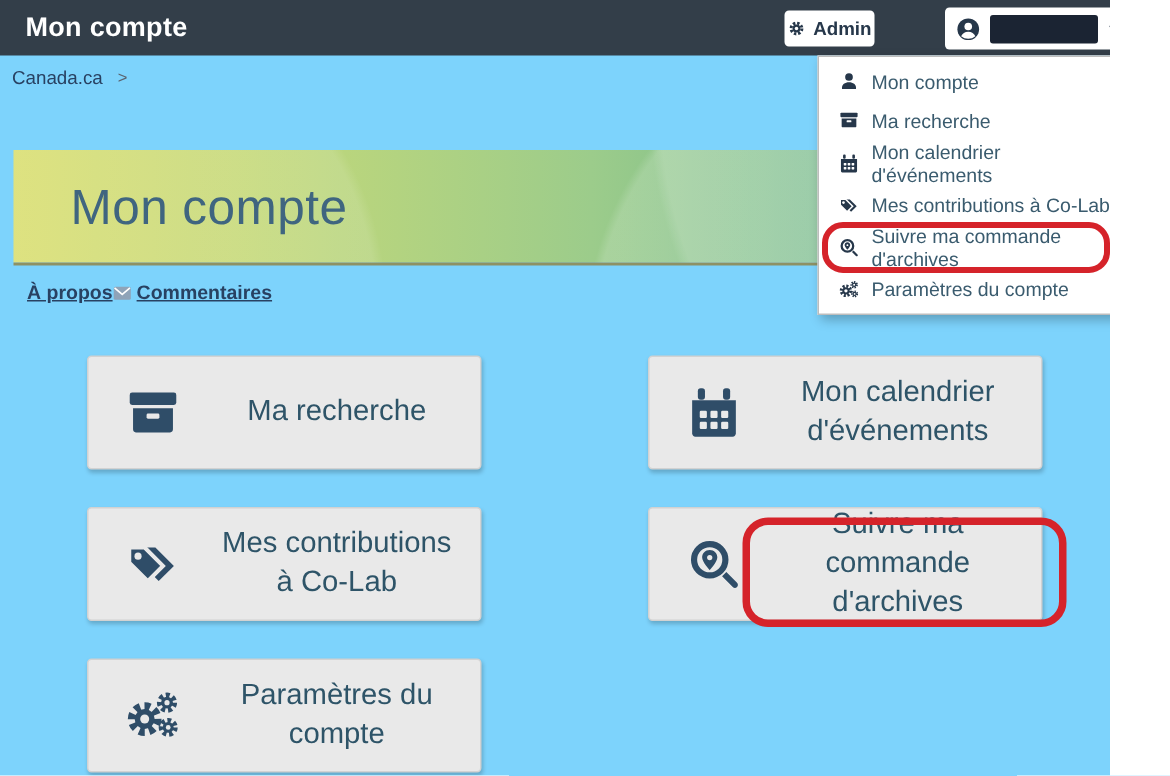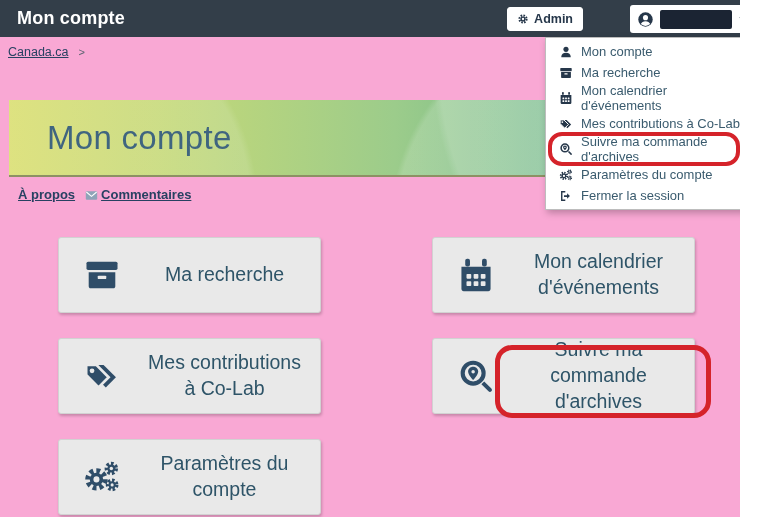--- a/index.html
+++ b/index.html
@@ -1,54 +1,54 @@
 <!DOCTYPE html>
 <html><head>
 <meta charset="utf-8">
 <style>
   html,body{margin:0;padding:0;background:#fff;}
-  .stage{position:relative;width:740px;height:517px;background:#f9a8d4;overflow:hidden;
+  .stage{position:relative;width:740px;height:517px;background:#7dd3fc;overflow:hidden;
          font-family:"Liberation Sans",sans-serif;}
 
   
   .appbar{position:absolute;left:0;top:0;width:100%;height:37px;background:#333E49;}
   .appbar-title{position:absolute;left:17px;top:0;height:37px;display:flex;align-items:center;
                 color:#fff;font-size:18px;font-weight:700;letter-spacing:.2px;}
   .admin-btn{position:absolute;right:157px;top:7px;height:24px;background:#fff;border:1px solid #fff;
-             border-radius:3px;display:flex;align-items:center;gap:5px;padding:0 9px;color:#26374A;
+             border-radius:3px;display:flex;align-items:center;gap:5px;padding:0 1px;color:#26374A;
              font-size:12.5px;font-weight:600;font-family:inherit;cursor:pointer;}
   .user-btn{position:absolute;left:630px;top:5px;width:117px;height:28px;background:#fff;
             border-radius:3px;display:flex;align-items:center;gap:6px;padding:0 7px;cursor:pointer;box-sizing:border-box;}
   .redaction{width:72px;height:19px;background:#1B2433;border-radius:2px;flex:0 0 auto;}
   .user-btn .caret{margin-left:auto;color:#26374A;}
 
   
   .icon{display:inline-block;flex:0 0 auto;}
   .icon svg{display:block;width:100%;height:100%;}
   .i10{width:10px;height:10px}.i12{width:12px;height:12px}.i13{width:13px;height:13px}
   .i14{width:14px;height:14px}.i17{width:17px;height:17px}.i38{width:38px;height:38px}
 
   
   .breadcrumb{position:absolute;left:8px;top:45px;display:flex;align-items:center;gap:10px;
               font-size:12.5px;}
-  .bc-link{color:#284162;text-decoration:underline;cursor:pointer;}
+  .bc-link{color:#284162;cursor:pointer;}
   .bc-sep{color:#5b6470;font-size:11px;}
 
   
   .banner{position:absolute;left:9px;top:100px;width:741px;height:75px;
           background:linear-gradient(90deg,#D9DE6F 0%,#C6D977 20%,#9CCC8B 52%,#63B188 82%,#55A884 100%);
           border-bottom:2px solid #8D9164;display:flex;align-items:center;}
   .banner::before{content:'';position:absolute;inset:0;pointer-events:none;background:
      radial-gradient(circle at 80% 170%, rgba(255,255,255,.16) 0 34%, transparent 35%),
      radial-gradient(circle at 101% -50%, rgba(255,255,255,.14) 0 42%, transparent 43%),
      radial-gradient(circle at 6% 140%, rgba(255,255,255,.12) 0 28%, transparent 29%);}
   .banner-title{margin-left:38px;font-size:33px;font-weight:400;color:#25506E;letter-spacing:.3px;}
 
   
-  .page-links{position:absolute;left:18px;top:187px;display:flex;align-items:center;gap:10px;
+  .page-links{position:absolute;left:18px;top:187px;display:flex;align-items:center;
               font-size:13px;font-weight:600;}
   .pl-link{color:#284162;text-decoration:underline;cursor:pointer;}
   .comments{display:flex;align-items:flex-end;gap:3px;}
   .envelope{color:#8FA3B8;}
 
   
   .tiles{position:absolute;left:58px;top:237px;display:grid;grid-template-columns:263px 263px;
          column-gap:111px;row-gap:25px;grid-auto-rows:76px;}
   .tile{position:relative;background:#E9E9E9;border:1px solid #D2D2D2;border-radius:3px;
         box-shadow:1px 2px 3px rgba(0,0,0,.2);display:flex;align-items:center;cursor:pointer;
@@ -273,24 +273,15 @@
             <circle cx="17.9" cy="6.6" r="3.1" fill="none" stroke="currentColor" stroke-width="2.3" stroke-dasharray="1.6 1.2"></circle>
             <circle cx="17.9" cy="6.6" r="2.5"></circle>
             <circle cx="17.9" cy="6.6" r="1.1" fill="var(--hole-color,#fff)"></circle>
             <circle cx="18.4" cy="17" r="2.9" fill="none" stroke="currentColor" stroke-width="2.2" stroke-dasharray="1.5 1.15"></circle>
             <circle cx="18.4" cy="17" r="2.3"></circle>
             <circle cx="18.4" cy="17" r="1" fill="var(--hole-color,#fff)"></circle>
           </svg>
         </span>
         <span class="mi-label">Paramètres du compte</span>
       </div>
-      <div class="menu-item">
-        <span class="icon i14">
-          <svg viewBox="0 0 24 24" fill="currentColor">
-            <path d="M3.5 3.5h7.3v2.3H5.9v12.4h4.9v2.3H3.5z"></path>
-            <path d="M13.9 7.2l4.8 4.8-4.8 4.8v-3.3H8.6v-3h5.3z"></path>
-          </svg>
-        </span>
-        <span class="mi-label">Fermer la session</span>
-      </div>
     </div>
 
 </div>
 
 </body></html>

